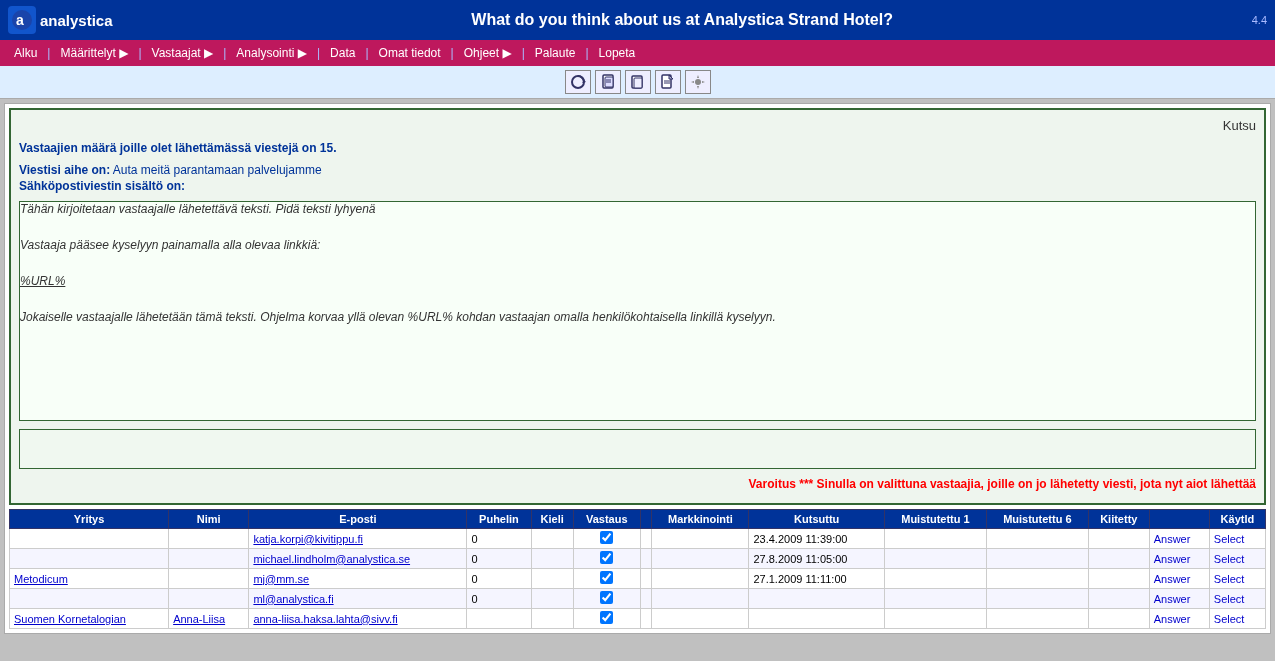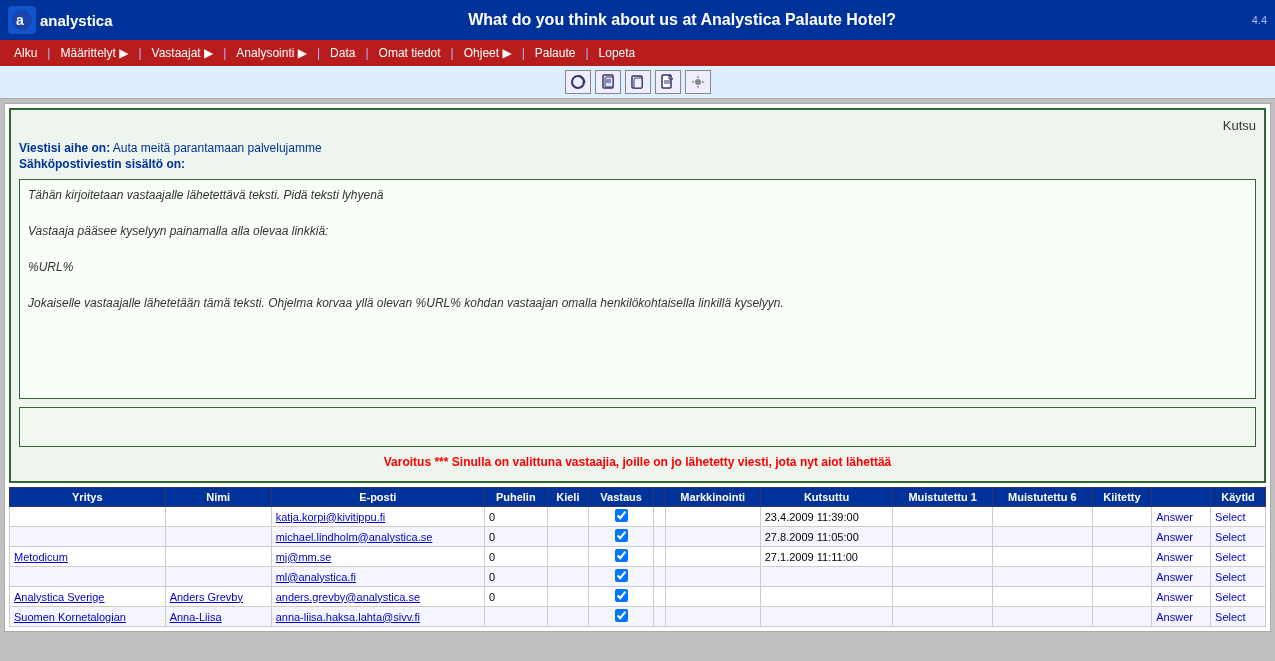--- a/index.html
+++ b/index.html
@@ -31,21 +31,21 @@
       flex: 1;
       text-align: center;
       font-size: 16px;
       font-weight: bold;
       color: white;
     }
     .version-label { color: #aabbff; font-size: 11px; }
 
     
     .navbar {
-      background: #b91c1c;
+      background: #be185d;
       display: flex;
       align-items: center;
       padding: 4px 8px;
       gap: 2px;
     }
     .nav-item {
       color: white;
       font-size: 12px;
       padding: 2px 6px;
       cursor: pointer;
@@ -90,36 +90,36 @@
     .info-text {
       color: #003399;
       font-size: 12px;
       margin-bottom: 4px;
       font-weight: bold;
     }
 
     .message-box {
       border: 1px solid #336633;
       background: #f8fff8;
-      padding: 8px;
       margin: 8px 0;
       min-height: 220px;
       color: #333;
     }
     .message-line {
       color: #333;
       font-style: italic;
       margin-bottom: 8px;
       font-size: 12px;
     }
     .message-url {
       color: #333;
       font-style: italic;
       font-size: 12px;
       margin-bottom: 8px;
+      text-decoration: underline;
     }
 
     .note-area {
       border: 1px solid #336633;
       background: #f0f8f0;
       padding: 8px;
       margin: 8px 0;
       min-height: 40px;
     }
 
@@ -142,21 +142,21 @@
       background: #ddd;
       border: 2px outset #aaa;
       padding: 2px 8px;
       cursor: pointer;
       font-size: 13px;
     }
 
     .warning-text {
       color: red;
       font-weight: bold;
-      text-align: center;
+      text-align: right;
       font-size: 12px;
       margin-bottom: 4px;
     }
 
     
     .data-table {
       width: 100%;
       border-collapse: collapse;
       font-size: 11px;
     }
@@ -192,21 +192,21 @@
 <div class="header">
   <div class="logo-area">
     <div class="logo-icon">
       <svg width="24" height="24" viewBox="0 0 24 24">
         <circle cx="12" cy="12" r="10" fill="#1a44aa"></circle>
         <text x="6" y="17" font-size="14" fill="white" font-weight="bold">a</text>
       </svg>
     </div>
     <span class="logo-text">analystica</span>
   </div>
-  <div class="header-title">What do you think about us at Analystica Palaute Hotel?</div>
+  <div class="header-title">What do you think about us at Analystica Strand Hotel?</div>
   <div class="version-label">4.4</div>
 </div>
 
 <div class="navbar">
   <span class="nav-item">Alku</span>
   <span class="nav-separator">|</span>
   <span class="nav-item">Määrittelyt ▶</span>
   <span class="nav-separator">|</span>
   <span class="nav-item">Vastaajat ▶</span>
   <span class="nav-separator">|</span>
@@ -258,20 +258,21 @@
         <circle cx="8" cy="8" r="3" fill="#888"></circle>
         <path d="M8 1 L9 4 L7 4 Z M8 15 L9 12 L7 12 Z M1 8 L4 7 L4 9 Z M15 8 L12 7 L12 9 Z" fill="#888"></path>
       </svg>
   </button>
 </div>
 
 <div style="margin: 4px; background: white; border: 1px solid #aaa;">
   <div class="main-content">
     <div class="kutsu-title">Kutsu</div>
 
+    <p class="info-text" style="margin-bottom:8px;">Vastaajien määrä joille olet lähettämässä viestejä on 15.</p>
 
     <p style="color:#003399; font-size:12px; margin-bottom:2px;">
       <strong>Viestisi aihe on:</strong>
       <span style="font-weight:normal;">Auta meitä parantamaan palvelujamme</span>
     </p>
     <p style="color:#003399; font-size:12px; font-weight:bold; margin-bottom:4px;">Sähköpostiviestin sisältö on:</p>
 
     <div class="message-box">
       <p class="message-line">Tähän kirjoitetaan vastaajalle lähetettävä teksti. Pidä teksti lyhyenä</p>
       <br>
@@ -367,36 +368,20 @@
             <td></td>
             <td></td>
             <td></td>
             <td></td>
             <td></td>
             <td></td>
             <td class="answer-link">Answer</td>
             <td class="select-link">Select</td>
           </tr>
           <tr>
-            <td class="link-cell">Analystica Sverige</td>
-            <td class="link-cell">Anders Grevby</td>
-            <td class="link-cell">anders.grevby@analystica.se</td>
-            <td>0</td>
-            <td></td>
-            <td style="text-align: center;"><input type="checkbox" checked="" style=""></td>
-            <td></td>
-            <td></td>
-            <td></td>
-            <td></td>
-            <td></td>
-            <td></td>
-            <td class="answer-link">Answer</td>
-            <td class="select-link">Select</td>
-          </tr>
-          <tr>
             <td class="link-cell">Suomen Kornetalogian</td>
             <td class="link-cell">Anna-Liisa</td>
             <td class="link-cell">anna-liisa.haksa.lahta@sivv.fi</td>
             <td></td>
             <td></td>
             <td style="text-align: center;"><input type="checkbox" checked="" style=""></td>
             <td></td>
             <td></td>
             <td></td>
             <td></td>

